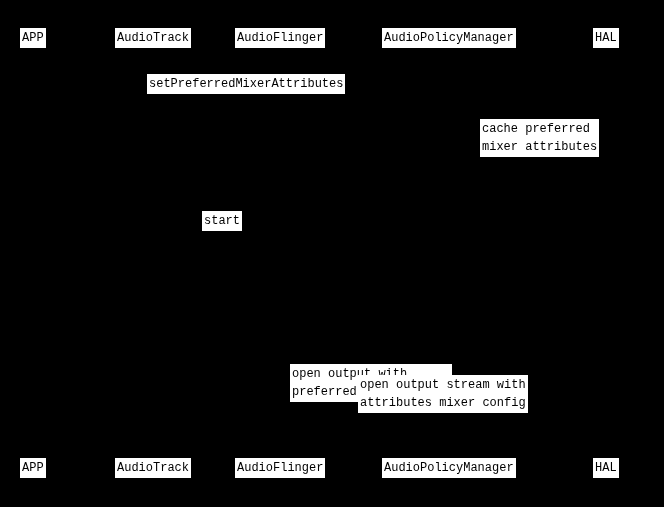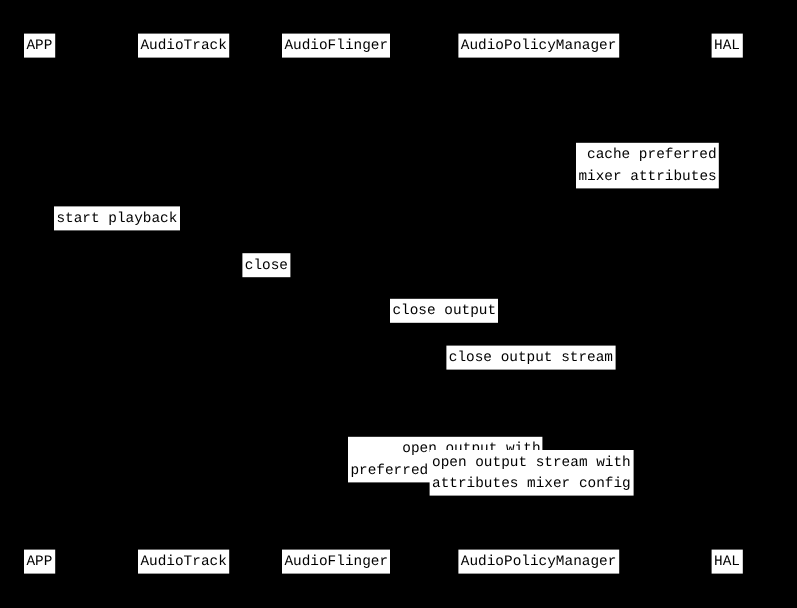--- a/index.html
+++ b/index.html
@@ -18,40 +18,38 @@
     color: #000000;
     font-size: 12px;
     line-height: 20px;
     padding: 0 2px;
     white-space: pre-line;
     font-family: Liberation Mono, monospace;
   }
   .two-line {
     line-height: 18px;
     padding: 1px 2px;
-    text-align: right;
+    text-align: left;
   }
 </style>
 </head>
 <body>
 
 <div class="canvas">
 
   <div class="label" style="left:20px;  top:28px;">APP</div>
   <div class="label" style="left:115px; top:28px;">AudioTrack</div>
   <div class="label" style="left:235px; top:28px;">AudioFlinger</div>
   <div class="label" style="left:382px; top:28px;">AudioPolicyManager</div>
   <div class="label" style="left:593px; top:28px;">HAL</div>
 
+  <div class="label" style="left:147px; top:74px;">setPreferredMixerAttributes</div>
   <div class="label two-line" style="left:480px; top:119px;">cache preferred
 mixer attributes</div>
-  <div class="label" style="left:45px;  top:172px;">start playback</div>
-  <div class="label" style="left:202px; top:211px;">close</div>
-  <div class="label" style="left:325px; top:249px;">close output</div>
-  <div class="label" style="left:372px; top:288px;">close output stream</div>
+  <div class="label" style="left:202px; top:211px;">start</div>
   <div class="label two-line" style="left:290px; top:318px;margin-top:46px;">open output with
 preferred mixer config</div>
   <div class="label two-line" style="left:358px; top:375px;">open output stream with
 attributes mixer config</div>
 
   <div class="label" style="left:20px;  top:458px;">APP</div>
   <div class="label" style="left:115px; top:458px;">AudioTrack</div>
   <div class="label" style="left:235px; top:458px;">AudioFlinger</div>
   <div class="label" style="left:382px; top:458px;">AudioPolicyManager</div>
   <div class="label" style="left:593px; top:458px;">HAL</div>

